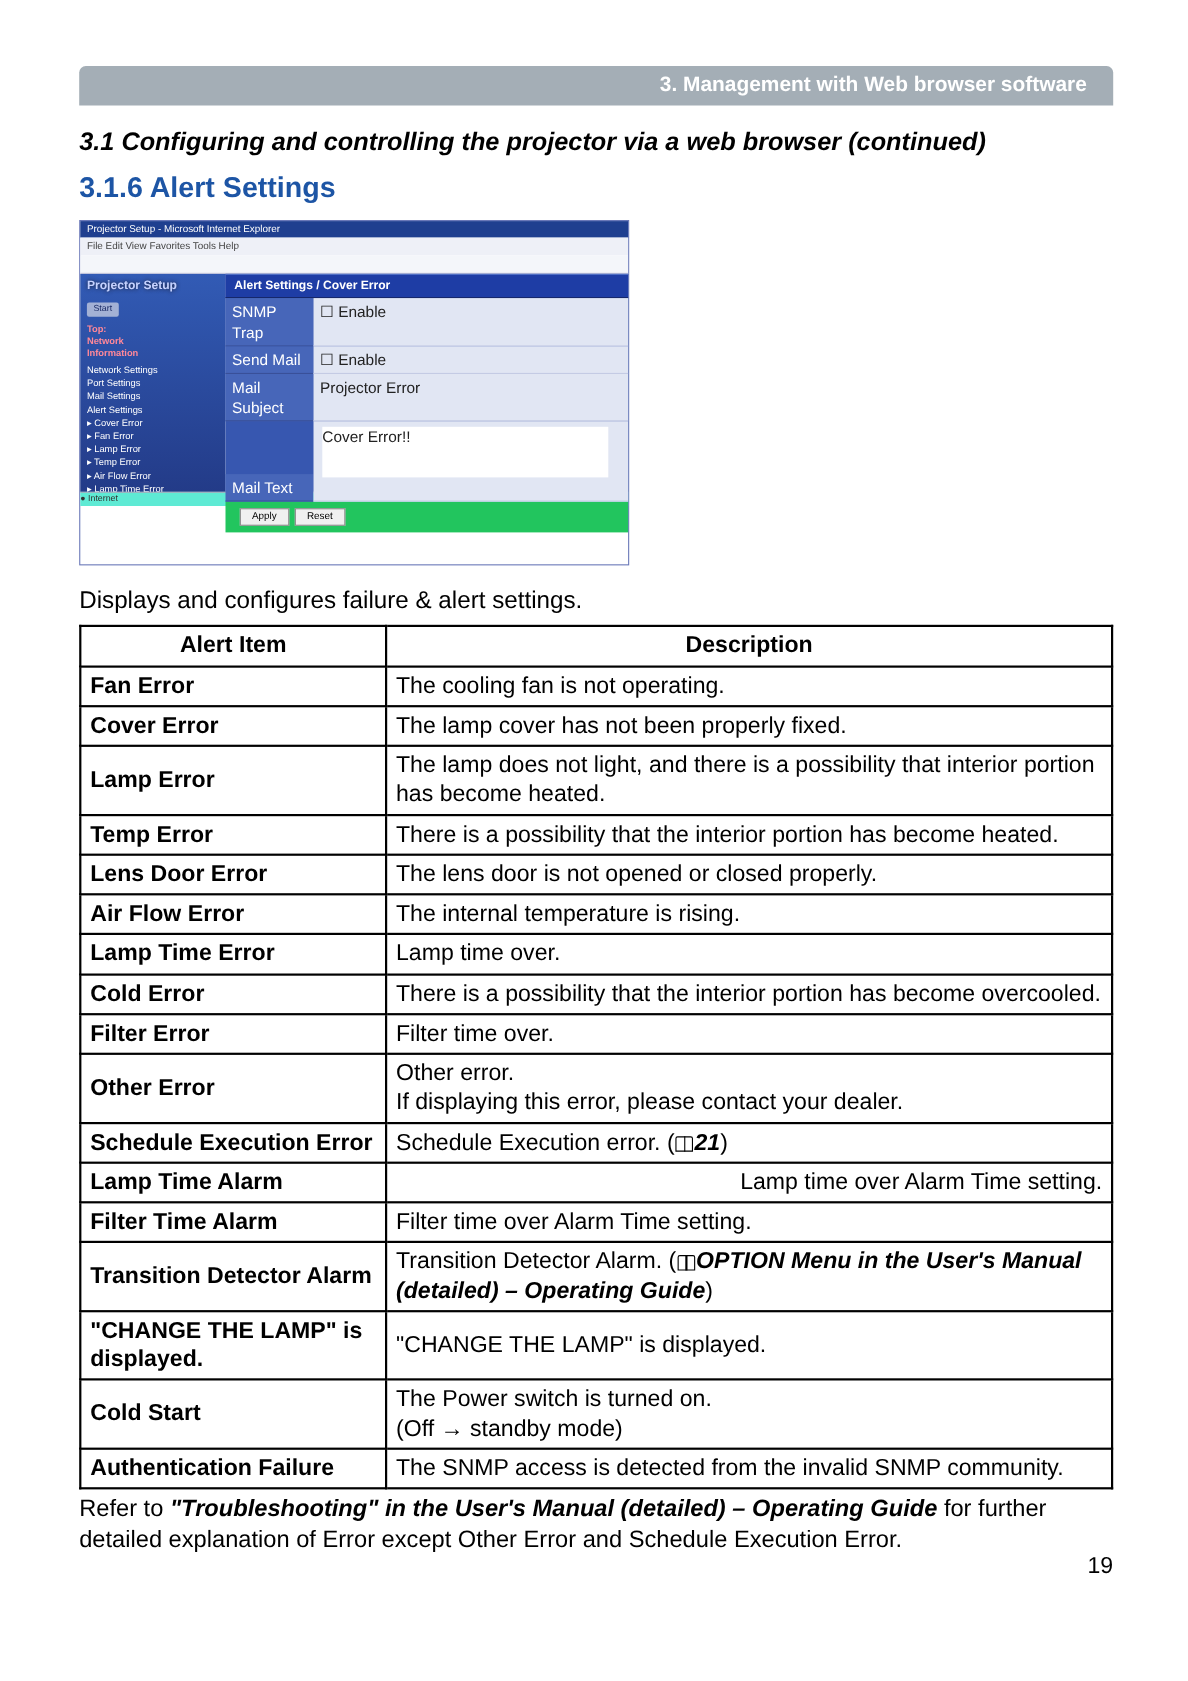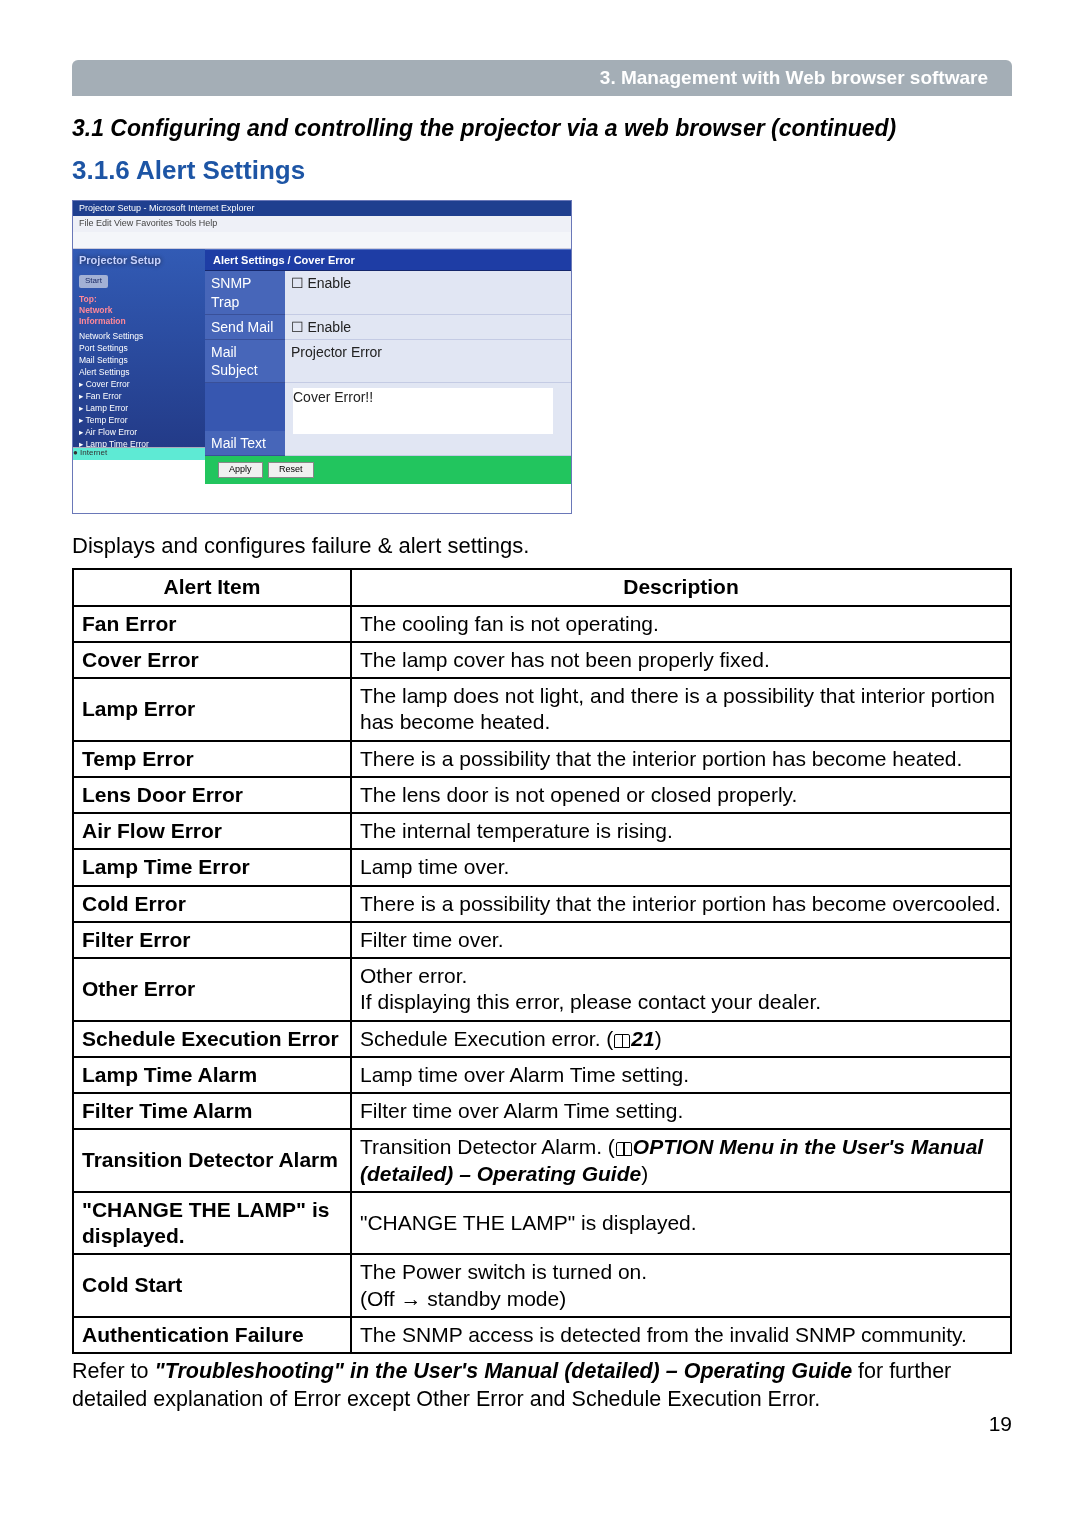--- a/index.html
+++ b/index.html
@@ -201,21 +201,21 @@
           <td class="col1">Other Error</td>
           <td style="white-space: pre-line;">Other error.
 If displaying this error, please contact your dealer.</td>
         </tr>
         <tr>
           <td class="col1">Schedule Execution Error</td>
           <td><span>Schedule Execution error. (</span><span class="manual-icon"></span><span style="font-weight: bold; font-style: italic;">21</span><span>)</span></td>
         </tr>
         <tr>
           <td class="col1">Lamp Time Alarm</td>
-          <td style="white-space: pre-line;">Lamp time over Alarm Time setting.</td>
+          <td style="white-space: pre-line; text-align: right;">Lamp time over Alarm Time setting.</td>
         </tr>
         <tr>
           <td class="col1">Filter Time Alarm</td>
           <td style="white-space: pre-line;">Filter time over Alarm Time setting.</td>
         </tr>
         <tr>
           <td class="col1">Transition Detector Alarm</td>
           <td><span>Transition Detector Alarm. (</span><span class="manual-icon"></span><span style="font-weight: bold; font-style: italic;">OPTION Menu in the User's Manual (detailed) – Operating Guide</span><span>)</span></td>
         </tr>
         <tr>

